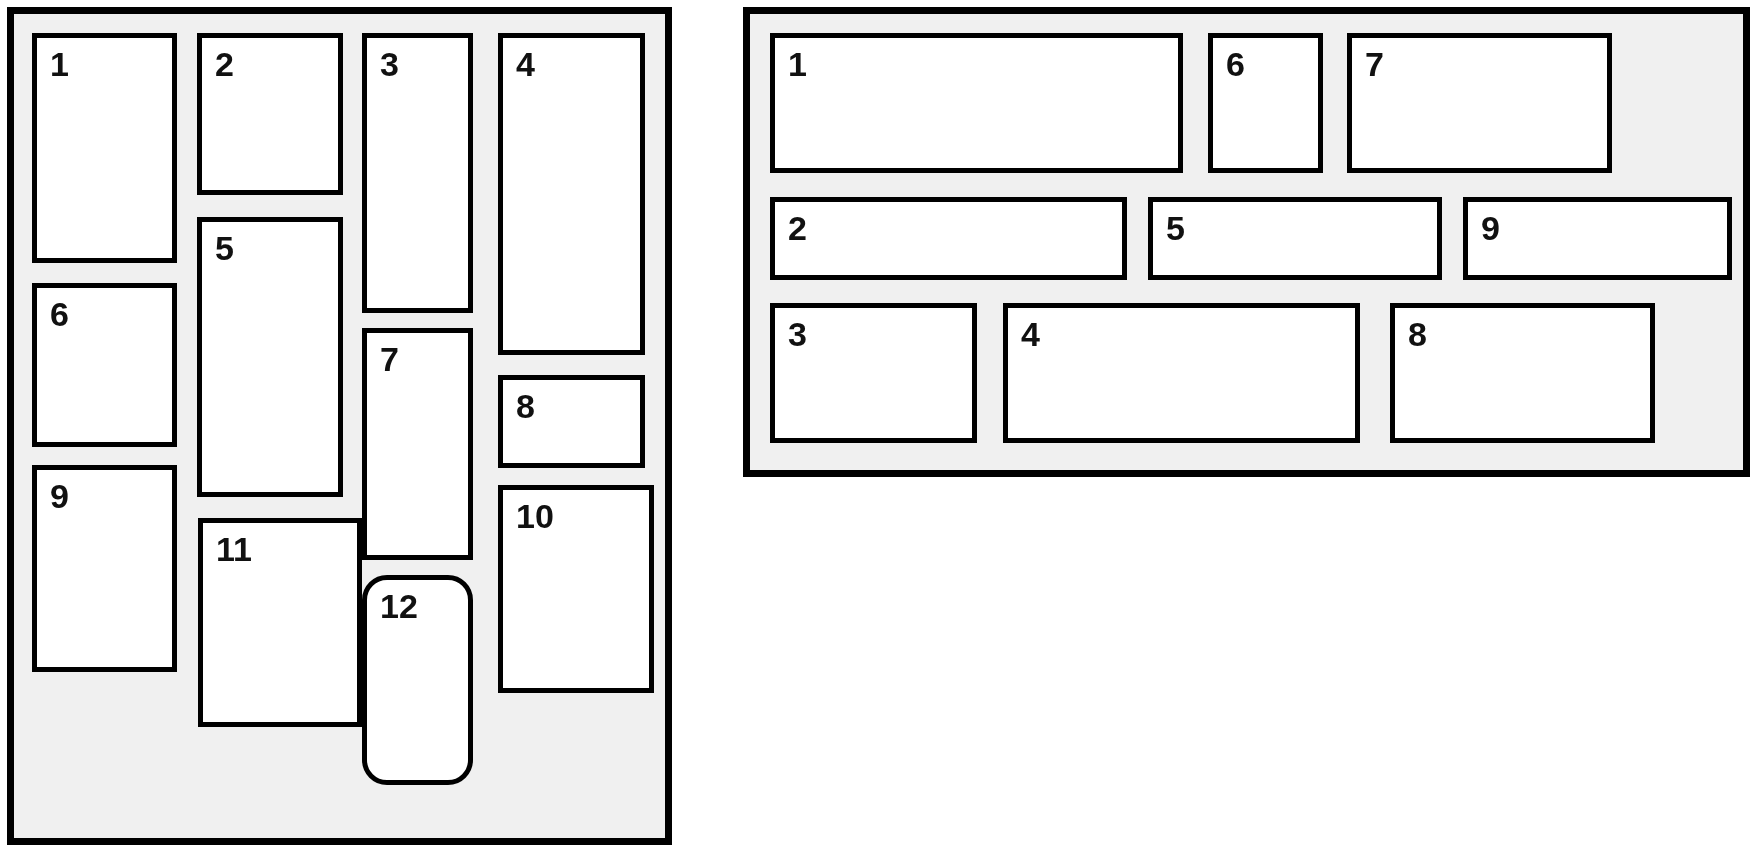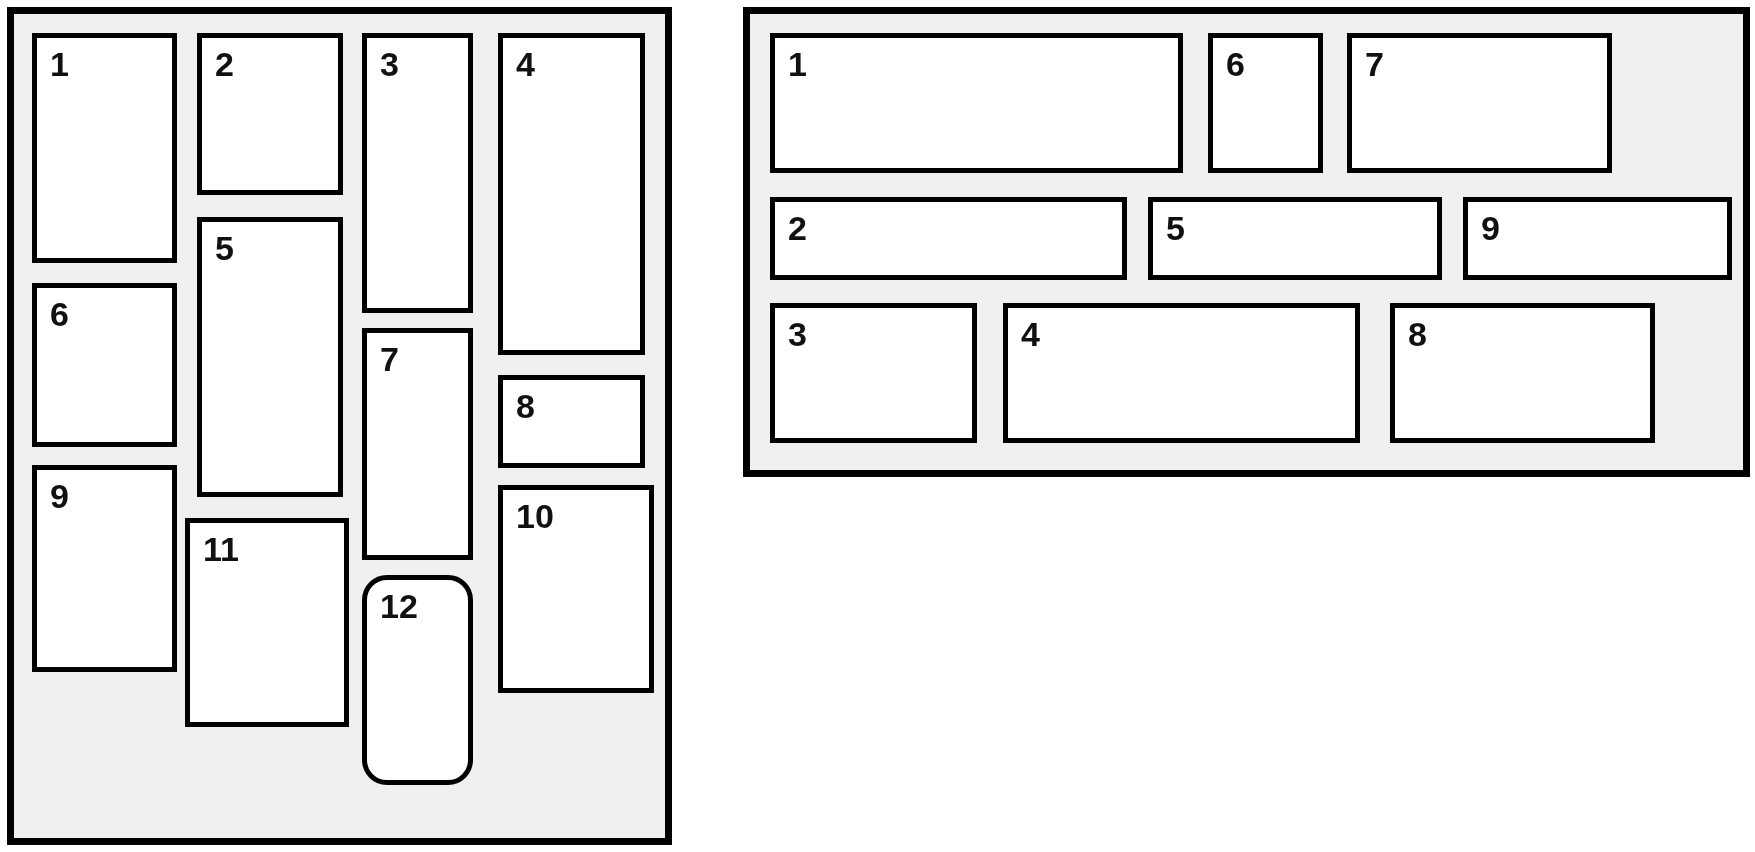--- a/index.html
+++ b/index.html
@@ -62,21 +62,21 @@
     </div>
     <div class="box" style="left: 484px; top: 361px; width: 147px; height: 93px;">
       <span class="num">8</span>
     </div>
     <div class="box" style="left: 18px; top: 451px; width: 145px; height: 207px;">
       <span class="num">9</span>
     </div>
     <div class="box" style="left: 484px; top: 471px; width: 156px; height: 208px;">
       <span class="num">10</span>
     </div>
-    <div class="box" style="left: 171px; top: 504px; width: 164px; height: 209px;">
+    <div class="box" style="left: 184px; top: 504px; width: 164px; height: 209px;">
       <span class="num">11</span>
     </div>
     <div class="box" style="left: 348px; top: 561px; width: 111px; height: 210px; border-radius: 25px;">
       <span class="num">12</span>
     </div>
   </div>
 <div class="panel" style="left: 743px; top: 7px; width: 1007px; height: 470px;">
     <div class="box" style="left: 20px; top: 19px; width: 413px; height: 140px;">
       <span class="num">1</span>
     </div>

